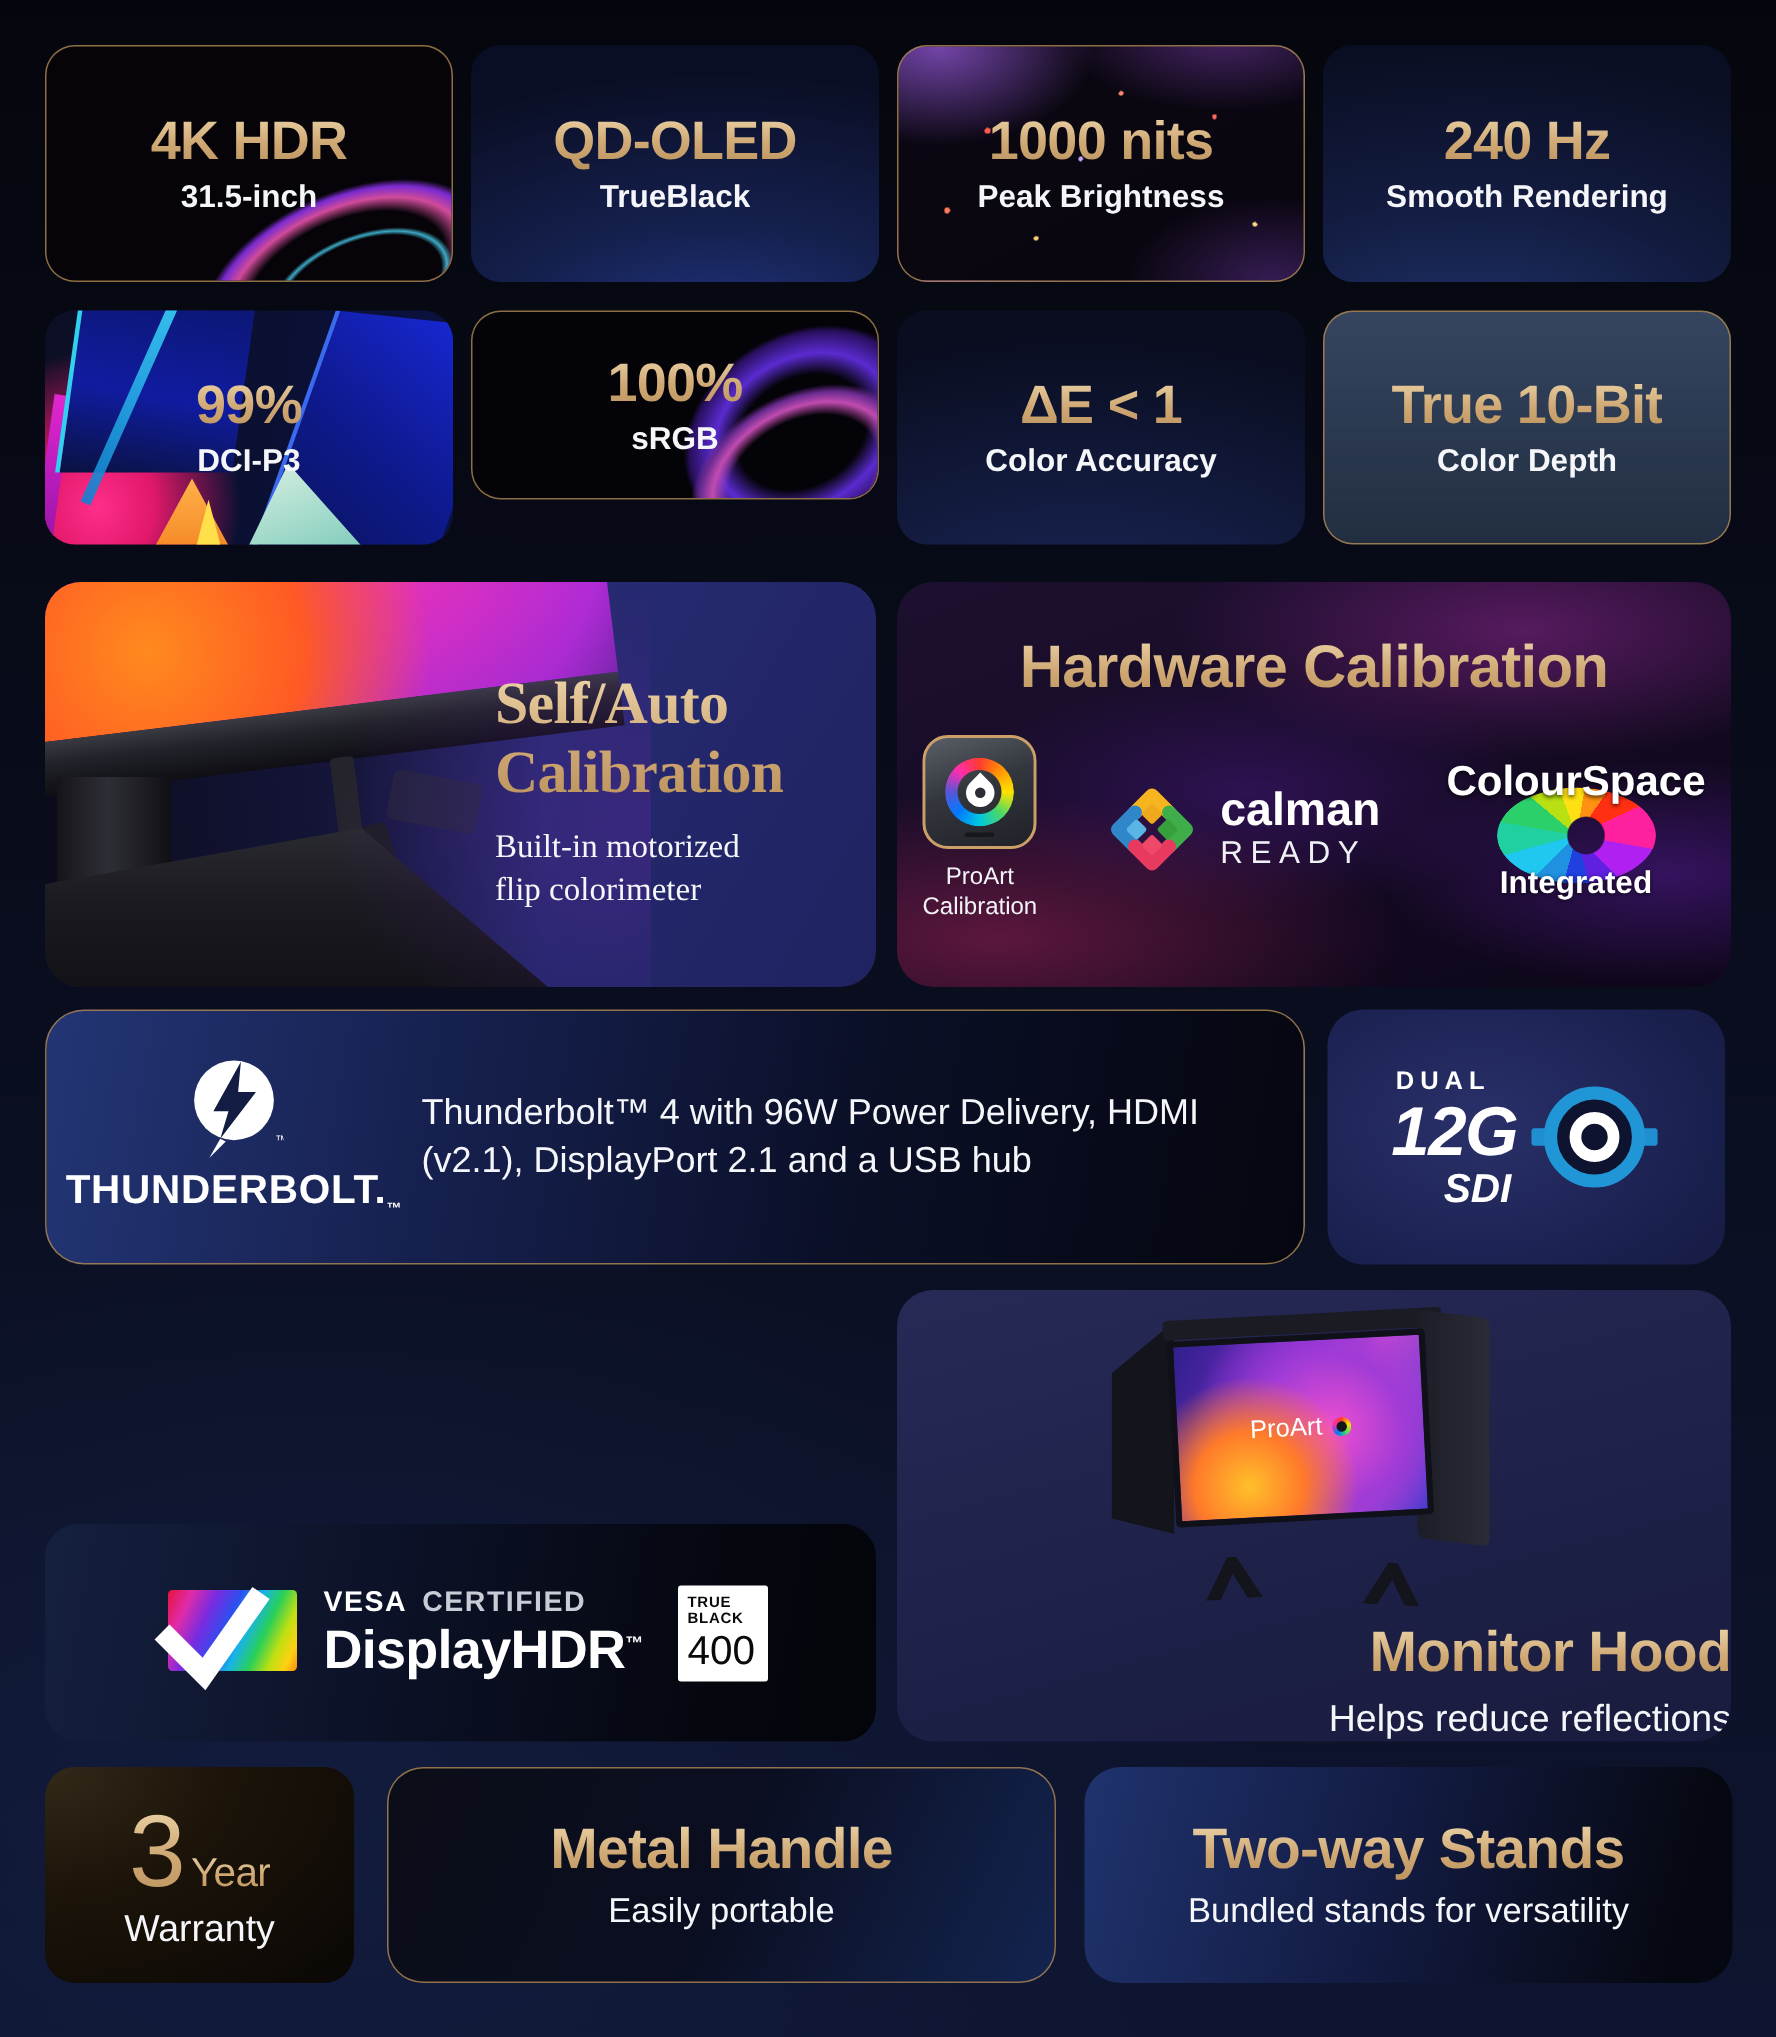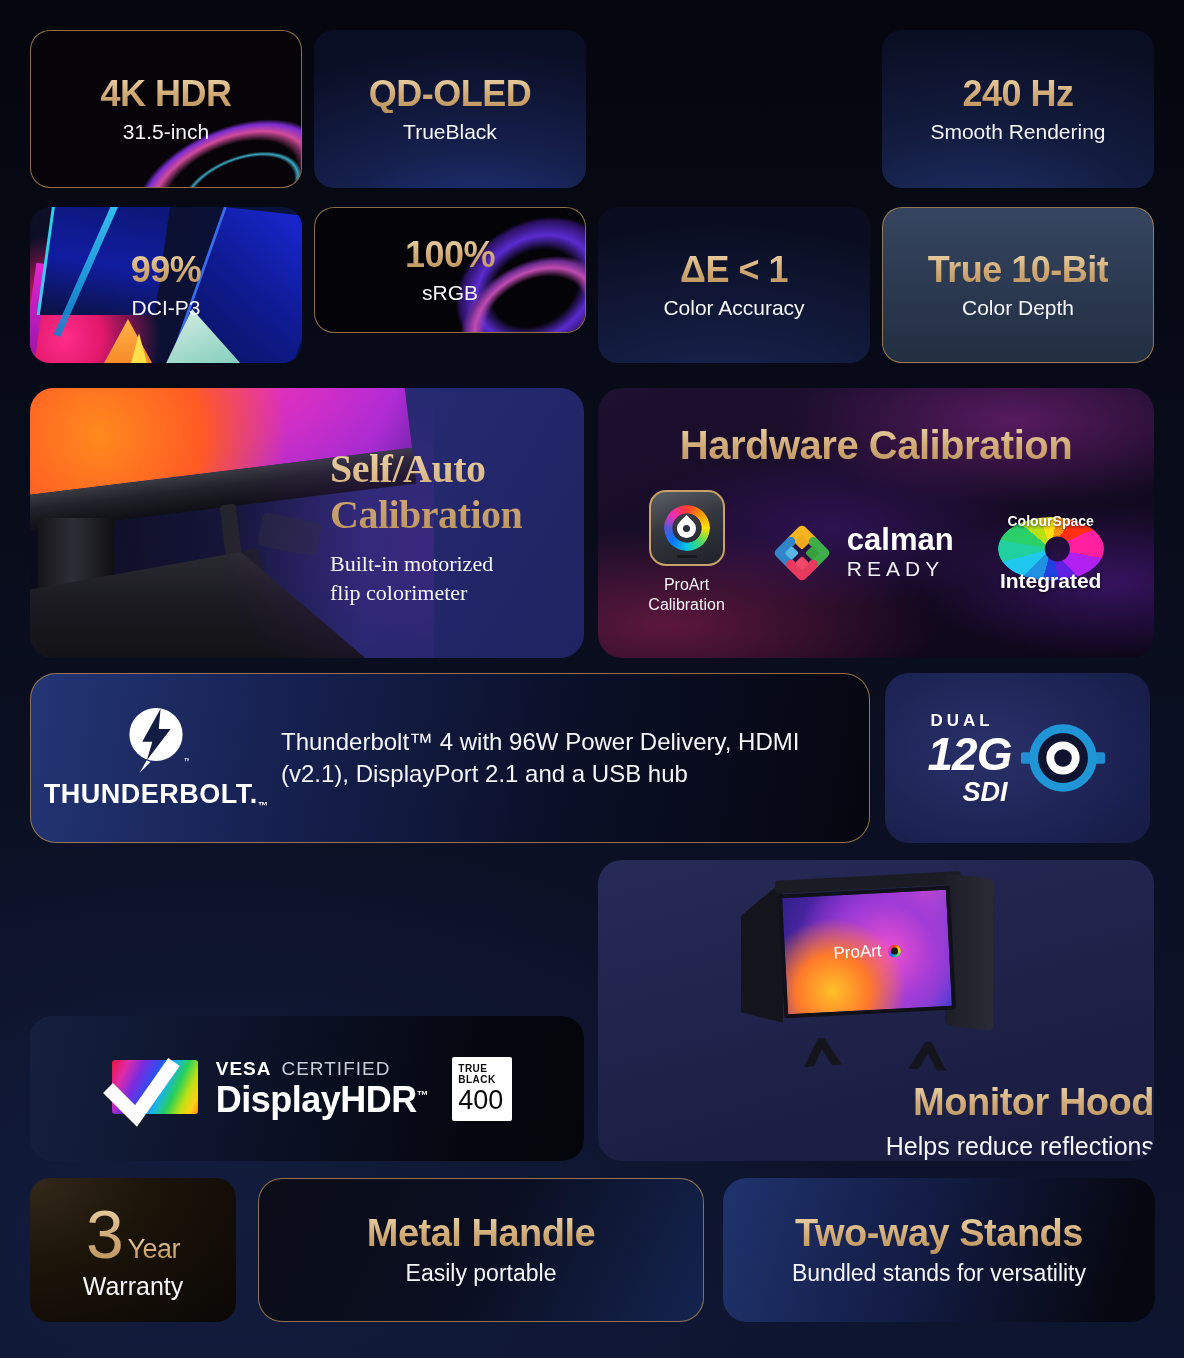--- a/index.html
+++ b/index.html
@@ -18,21 +18,21 @@
     background:linear-gradient(180deg,#eed7ac 0%,#cfa874 55%,#b9925c 100%);
     -webkit-background-clip:text; background-clip:text; color:transparent;
     font-weight:600; letter-spacing:-.5px;
   }
   .sub { color:#f5f6fa; font-weight:500; }
   .t36 { font-size:36px; line-height:1.1; }
   .t40 { font-size:40px; line-height:1.15; }
   .t38 { font-size:38px; line-height:1.1; }
   .t25 { font-size:25px; }
   .t23 { font-size:23px; }
-  .t21 { font-size:21px; margin-top:7px; }
+  .t21 { font-size:21px; margin-top:7px;font-weight:bold; }
   .z { position:relative; z-index:3; }
 
   
   .c-4k     { left:30px;  top:30px;  width:272px; height:158px; background:#060408; }
   .c-qdoled { left:314px; top:30px;  width:272px; height:158px; background:radial-gradient(120% 120% at 60% 130%, #23398a 0%, #15204e 45%, #0a0e24 100%); }
   .c-nits   { left:598px; top:30px;  width:272px; height:158px;
               background-image:
                 radial-gradient(circle 2px at 12% 70%, #ff7a5a 99%, rgba(0,0,0,0)),
                 radial-gradient(circle 2px at 22% 36%, #ff5a4a 99%, rgba(0,0,0,0)),
                 radial-gradient(circle 1.6px at 34% 82%, #ffd27a 99%, rgba(0,0,0,0)),
@@ -122,21 +122,21 @@
                  -webkit-mask:radial-gradient(circle, rgba(0,0,0,0) 44%, #000 46%);
                  mask:radial-gradient(circle, rgba(0,0,0,0) 44%, #000 46%); position:absolute; }
   .proart-drop { width:19px; height:19px; background:#fff; border-radius:0 50% 50% 50%; transform:rotate(45deg); position:absolute; }
   .proart-dot { width:7px; height:7px; background:#2a2d33; border-radius:50%; position:absolute; }
   .proart-stand { position:absolute; bottom:6px; width:20px; height:3px; background:#15171b; border-radius:2px; }
   .proart-label { margin-top:9px; color:#f2f3f7; font-size:16px; line-height:1.25; text-align:center; font-weight:500; }
   .calman-wrap { display:flex; align-items:center; gap:12px; }
   .calman-text .nm { color:#fff; font-size:31px; font-weight:700; letter-spacing:0; line-height:1; }
   .calman-text .rd { color:#f0f1f5; font-size:21px; font-weight:400; letter-spacing:5px; margin-top:2px; }
   .cs-wrap { display:flex; flex-direction:column; align-items:center; }
-  .cs-name { color:#fff; font-size:14px; font-weight:700; z-index:2; margin-bottom:-12px; text-shadow:0 1px 3px rgba(0,0,0,.7); }
+  .cs-name { color:#fff; font-size:28px; font-weight:700; z-index:2; margin-bottom:-12px; text-shadow:0 1px 3px rgba(0,0,0,.7); }
   .cs-fan { width:106px; height:64px; border-radius:50%;
             background:conic-gradient(from -80deg, #2bd06a 0 30deg,#b8e012 30deg 60deg,#ffe012 60deg 90deg,#ff9012 90deg 115deg,#ff3012 115deg 145deg,#ff20a0 145deg 180deg,#b020f0 180deg 215deg,#6020e0 215deg 245deg,#2040e0 245deg 275deg,#2090e0 275deg 305deg,#20c8f0 305deg 335deg,#20d0a0 335deg 360deg);
             -webkit-mask:radial-gradient(circle at 56% 50%, rgba(0,0,0,0) 12px, #000 13px);
             mask:radial-gradient(circle at 56% 50%, rgba(0,0,0,0) 12px, #000 13px); }
   .cs-sub { color:#fff; font-size:21px; font-weight:700; z-index:2; margin-top:-12px; text-shadow:0 1px 3px rgba(0,0,0,.7); }
 
   
   .c-tb { left:30px; top:673px; width:840px; height:170px; border-radius:26px;
           background:linear-gradient(100deg,#233575 0%,#16204e 32%,#0a0f26 65%,#05060f 100%);
           display:flex; align-items:center; }
@@ -159,21 +159,21 @@
   .c-vesa { left:30px; top:1016px; width:554px; height:145px; border-radius:22px;
             background:linear-gradient(100deg,#15203f 0%,#0c1228 40%,#05070f 80%,#04050a 100%);
             display:flex; align-items:center; justify-content:center; gap:18px; }
   .vesa-screen { position:relative; width:96px; height:58px; flex:0 0 auto; }
   .vesa-rect { position:absolute; left:10px; top:0; width:86px; height:54px; border-radius:3px;
                background:linear-gradient(115deg,#e8133c 0%,#e02ba8 15%,#7a2be0 30%,#2b50f0 45%,#18b4e8 58%,#28cf5a 70%,#bfe012 82%,#ffd012 92%,#ff8a12 100%); }
   .vesa-check { position:absolute; left:0; top:-6px; }
   .vesa-text { display:flex; flex-direction:column; }
   .vesa-row1 { display:flex; gap:10px; align-items:baseline; }
   .vesa-brand { color:#fff; font-weight:700; font-size:19px; letter-spacing:1px; }
-  .vesa-cert { color:#c8ccd6; font-weight:400; font-size:19px; letter-spacing:1px; }
+  .vesa-cert { color:#c8ccd6; font-weight:700; font-size:19px; letter-spacing:1px; }
   .vesa-product { color:#fff; font-weight:700; font-size:36px; letter-spacing:-.5px; line-height:1.1; }
   .vesa-ptm { color:#fff; font-size:12px; vertical-align:super; }
   .vesa-badge { width:60px; height:64px; background:#fff; border-radius:2px; margin-left:6px;
                 display:flex; flex-direction:column; justify-content:center; padding:4px 6px; }
   .vesa-b-sm { color:#0a0a0a; font-size:10px; font-weight:700; line-height:1.15; letter-spacing:.5px; }
   .vesa-b-num { color:#0a0a0a; font-size:27px; font-weight:400; line-height:1.05; }
 
   .c-hood { left:598px; top:860px; width:556px; height:301px; border-radius:24px;
             background:linear-gradient(165deg,#262a56 0%,#1e2148 55%,#191c3e 100%); }
   .hood-fig { position:relative; width:290px; height:178px; margin:14px auto 0; }
@@ -223,20 +223,24 @@
     <div class="sw sw-4k-b"></div>
     <h2 class="gold t36 z">4K HDR</h2>
     <p class="sub t21 z">31.5-inch</p>
   </section>
 
   <section class="card center c-qdoled">
     <h2 class="gold t36 z">QD-OLED</h2>
     <p class="sub t21 z">TrueBlack</p>
   </section>
 
+  <section class="card gb center c-nits">
+    <h2 class="gold t36 z">1000 nits</h2>
+    <p class="sub t21 z">Peak Brightness</p>
+  </section>
 
   <section class="card center c-hz">
     <h2 class="gold t36 z">240 Hz</h2>
     <p class="sub t21 z">Smooth Rendering</p>
   </section>
 
   <section class="card center c-dci">
     <div class="dci-glow"></div>
     <div class="dci-strip"></div>
     <div class="dci-panel-l"></div>

